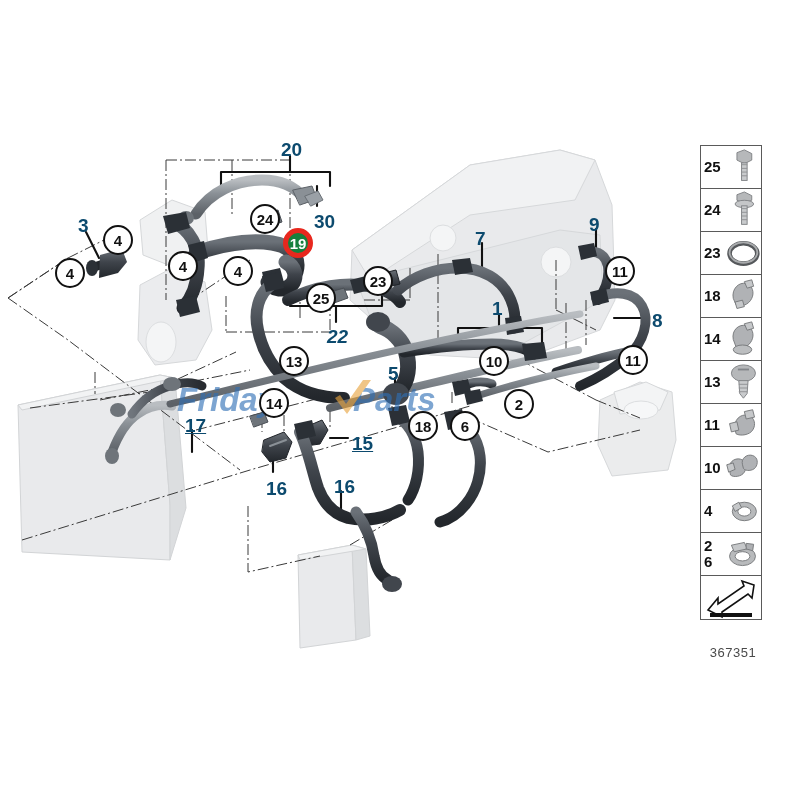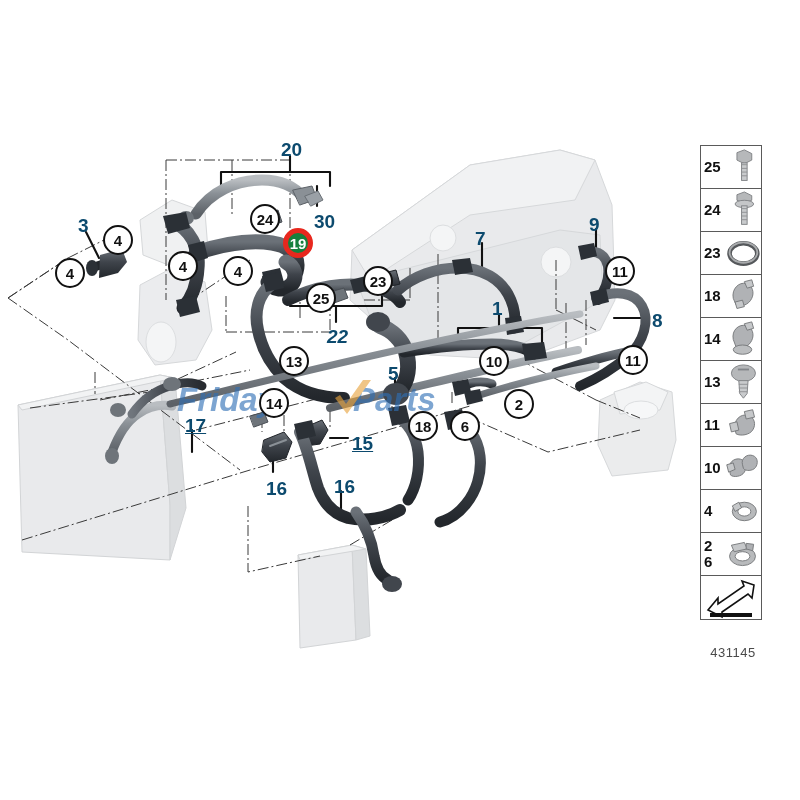--- a/index.html
+++ b/index.html
@@ -464,21 +464,21 @@
     <div class="lrow">
       <div class="lart" style="flex:1">
         <svg viewBox="0 0 58 43">
           <path d="M6 34 L16 22 L16 28 L42 10 L40 5 L52 9 L50 22 L46 18 L20 36 L20 41 Z" fill="#ffffff" stroke="#111" stroke-width="1.6"></path>
           <path d="M8 37 L50 37 L50 41 L8 41 Z" fill="#111"></path>
         </svg>
       </div>
     </div>
   </div>
 
-  <div id="partno">431145</div>
+  <div id="partno">367351</div>
 
   <div id="callout-host">
       <div class="bubble" style="left: 55px; top: 258px;">4</div>
       <div class="bubble" style="left: 103px; top: 225px;">4</div>
       <div class="bubble" style="left: 168px; top: 251px;">4</div>
       <div class="bubble" style="left: 223px; top: 256px;">4</div>
       <div class="bubble" style="left: 250px; top: 204px;">24</div>
       <div class="bubble hl" style="left: 283px; top: 228px;">19</div>
       <div class="bubble" style="left: 306px; top: 283px;">25</div>
       <div class="bubble" style="left: 363px; top: 266px;">23</div>

